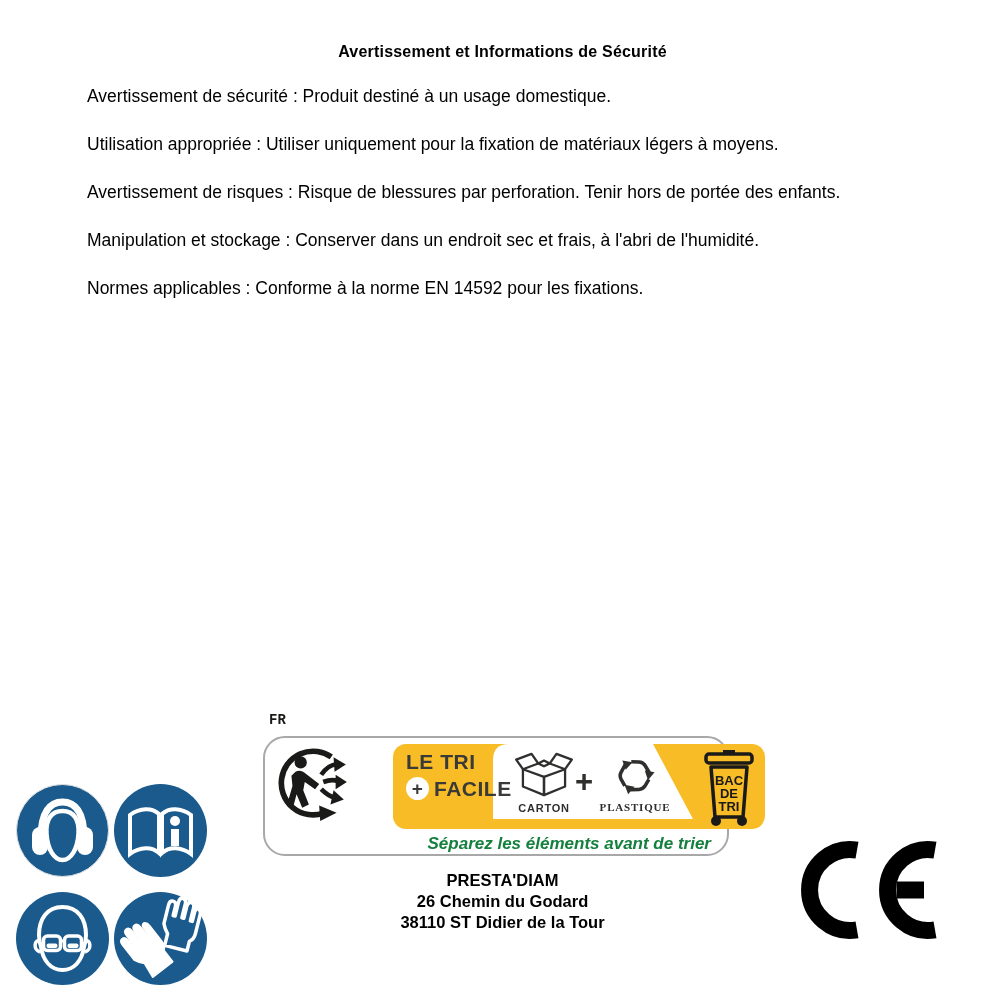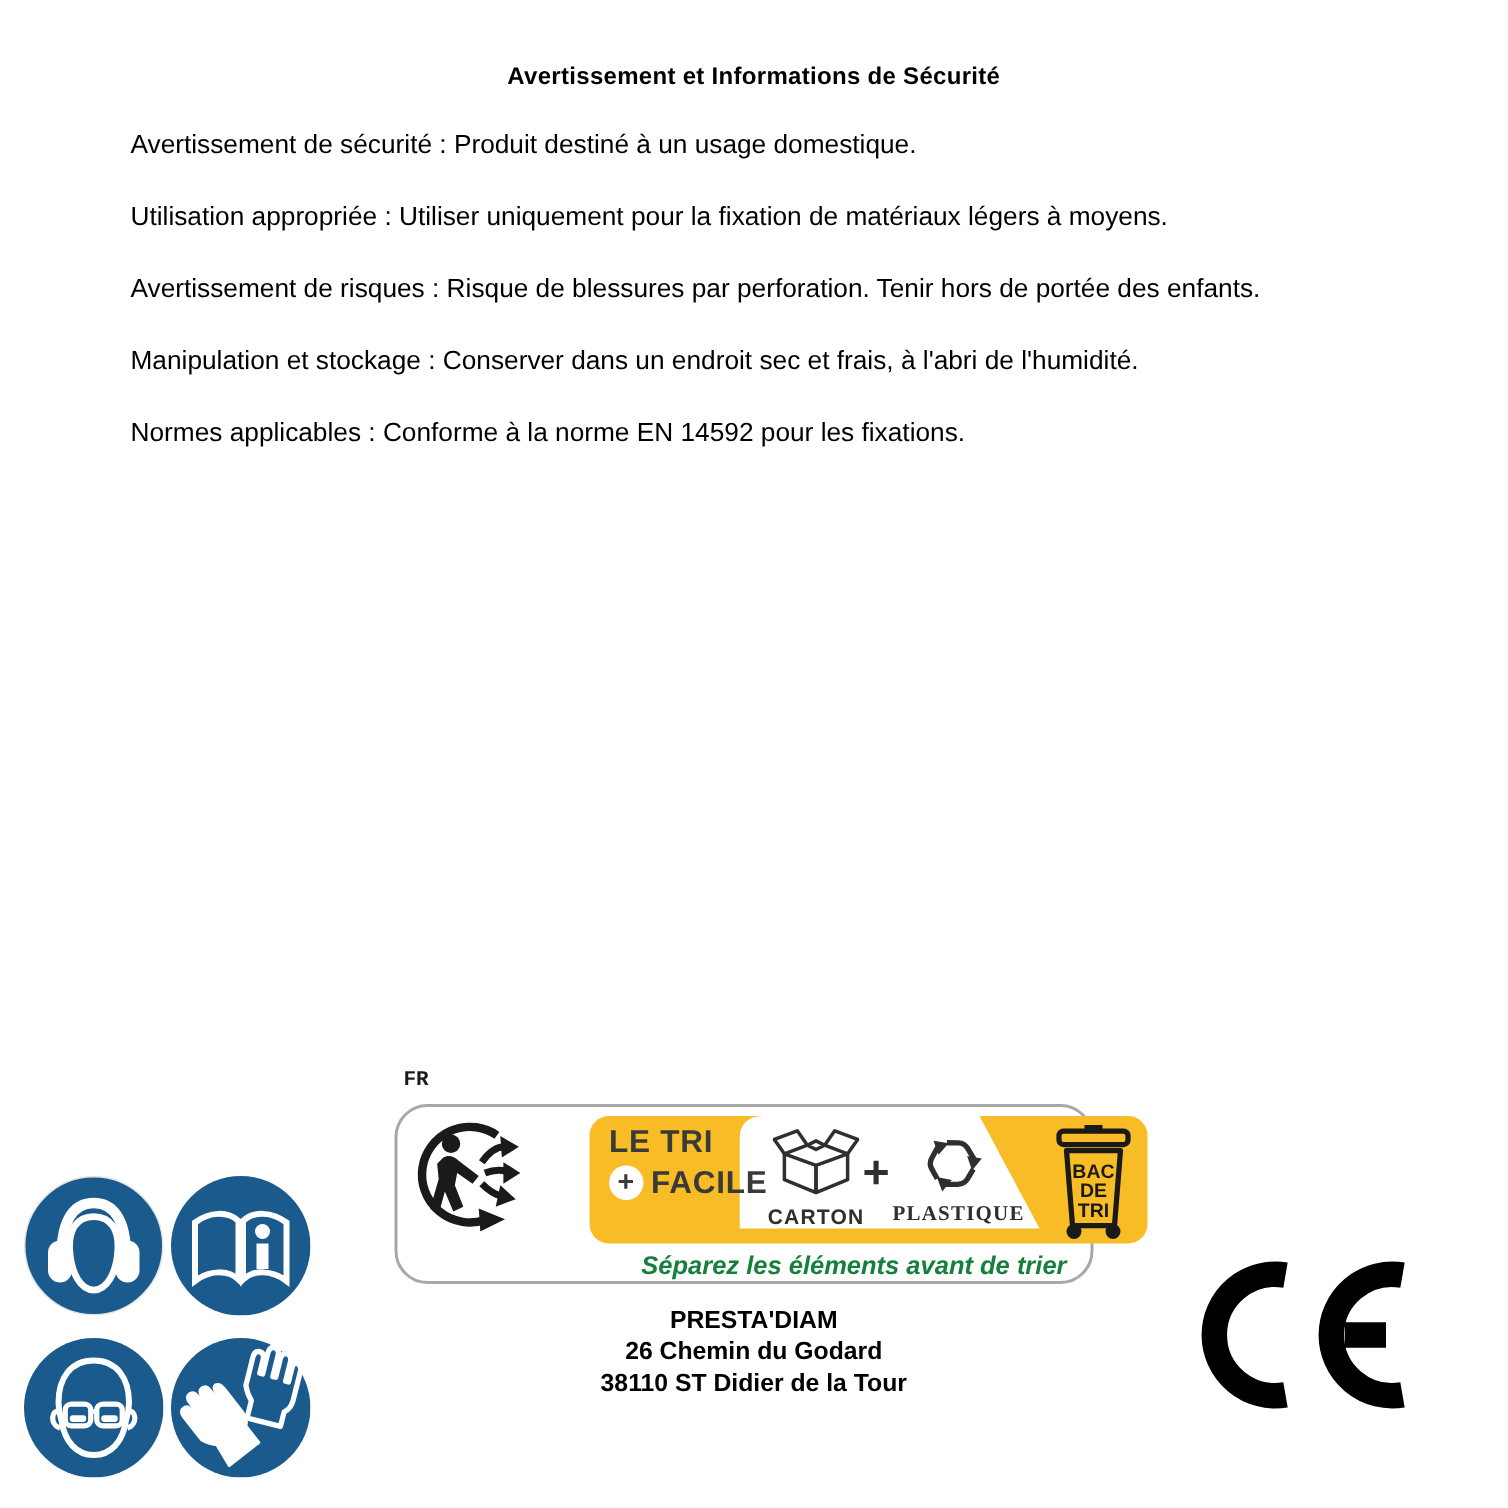--- a/index.html
+++ b/index.html
@@ -28,21 +28,21 @@
   .band{position:absolute;left:88px;top:6px;width:372px;height:85px;
         background:#f8bc26;border-radius:13px;margin-left:40px;}
   .headline{position:absolute;left:13px;top:5px;color:#3a3a39;font-weight:bold;
             font-size:21px;line-height:25px;letter-spacing:.5px;}
   .headline .row2{display:flex;align-items:center;gap:5px;margin-top:2px;}
   .plus-circle{width:23px;height:23px;border-radius:50%;background:#fff;
                color:#3a3a39;font-size:19px;font-weight:bold;line-height:23px;
                text-align:center;}
   .white-wedge{position:absolute;left:100px;top:0;}
   .material{position:absolute;top:7px;text-align:center;color:#2f2f2e;}
-  .material .mat-label{font-size:14px;font-weight:bold;letter-spacing:.8px;margin-top:1px;}
+  .material .mat-label{font-size:11px;font-weight:bold;letter-spacing:.8px;margin-top:1px;}
   .mat-carton{left:115px;width:72px;}
   .mat-plastique{left:202px;width:80px;top:8px;font-family:Liberation Serif, serif;}
   .big-plus{position:absolute;left:182px;top:20px;font-size:31px;font-weight:bold;
             color:#2f2f2e;}
   .bin{position:absolute;left:310px;top:4px;}
   .tri-footer{position:absolute;right:16px;top:96px;font-size:17px;
               font-style:italic;font-weight:bold;color:#15803d;}
 
   
   .responsible{position:absolute;left:0;right:0;top:870px;text-align:center;

